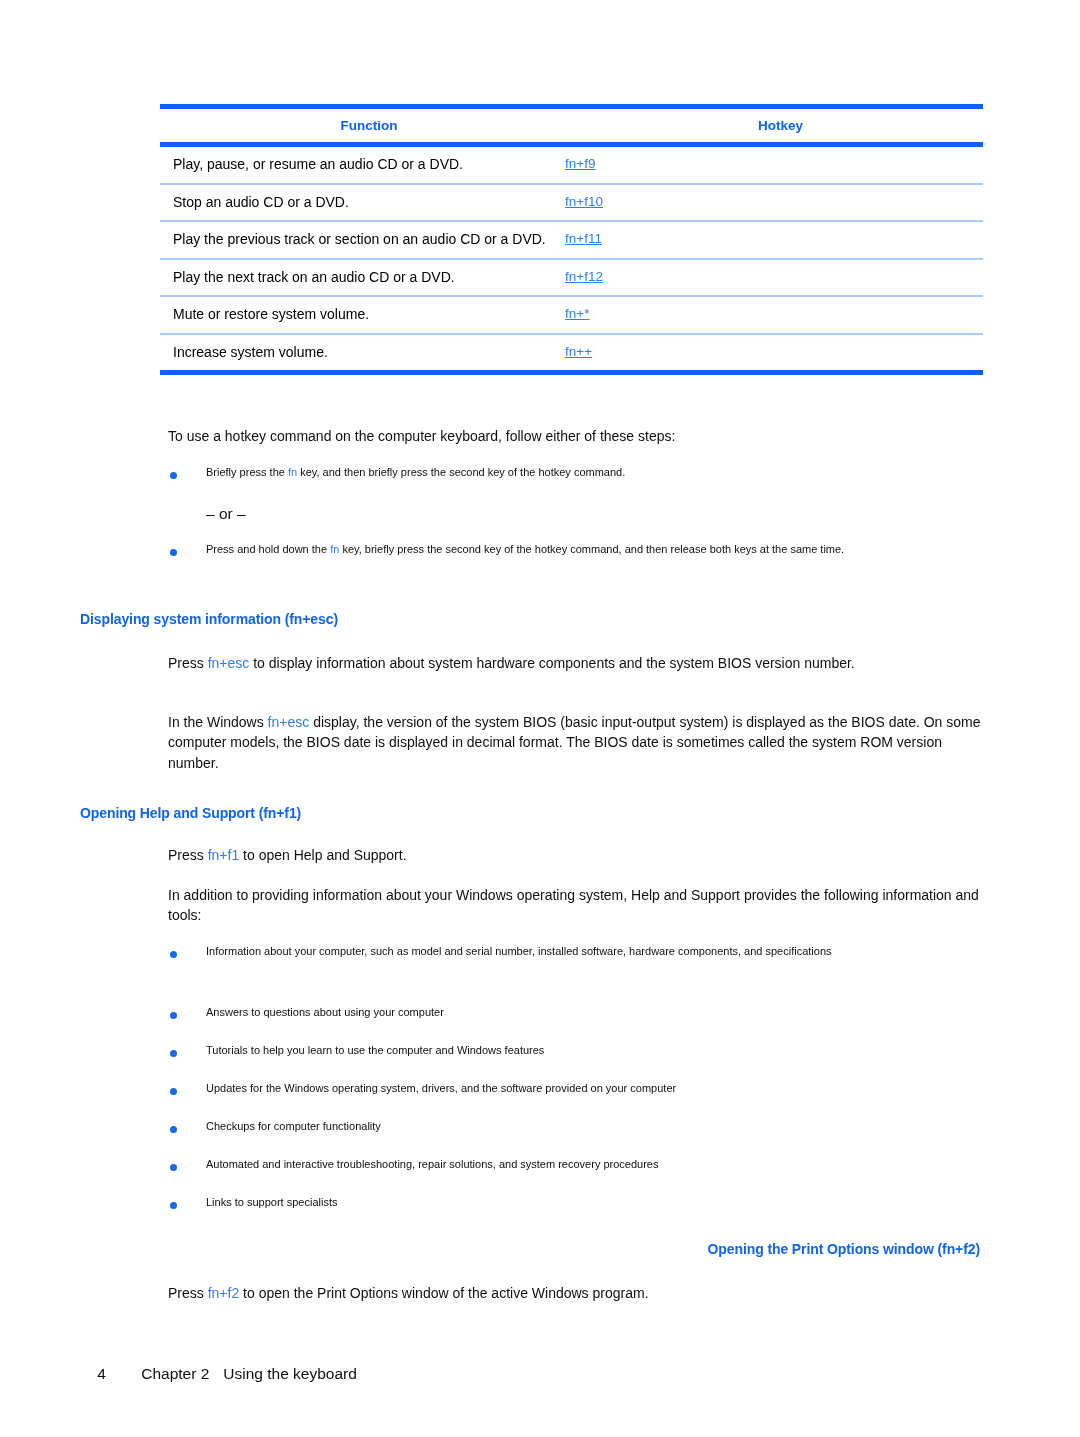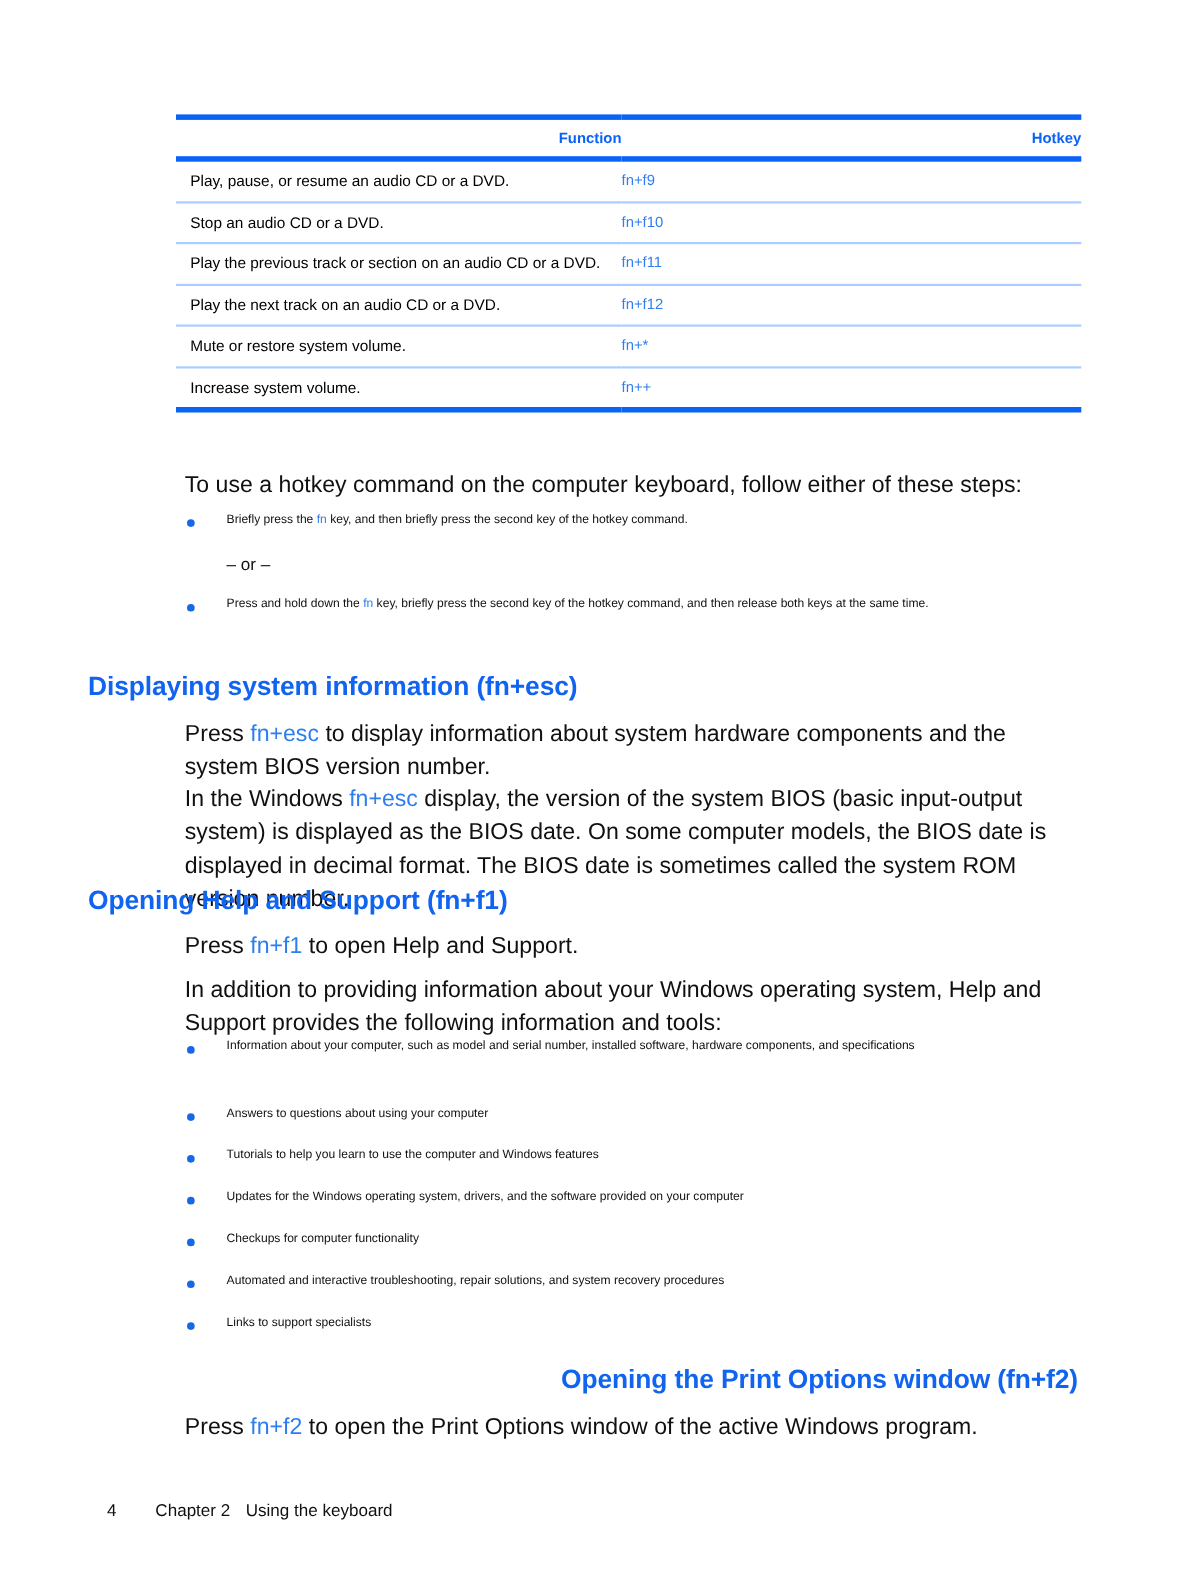--- a/index.html
+++ b/index.html
@@ -29,21 +29,21 @@
     left: 160px;
     top: 104px;
     width: 823px;
     border-collapse: collapse;
     table-layout: fixed;
   }
   .hotkey-table col.c-func { width: 405px; }
   .hotkey-table col.c-key  { width: 418px; }
 
   .hotkey-table thead th {
-    text-align: right;
+    text-align: center;
     font-size: 13.5px;
     font-weight: bold;
     color: #0b63f6;
     padding: 9px 0 9px 13px;
     border-top: 5px solid #0b63f6;
     border-bottom: 5px solid #0b63f6;
     vertical-align: middle;
   }
 
   .hotkey-table tbody td {
@@ -52,40 +52,41 @@
     padding: 9px 0 9px 13px;
     border-bottom: 2px solid #a9cdff;
     vertical-align: middle;
     line-height: 1.25;
     white-space: nowrap;
   }
   .hotkey-table tbody td.key {
     color: #2f7ef0;
     font-size: 13.5px;
     padding-left: 0;
+    text-decoration: underline;
   }
   .hotkey-table tbody tr:last-child td {
     border-bottom: 5px solid #0b63f6;
   }
 
   
   .para {
     position: absolute;
     left: 168px;
     width: 816px;
-    font-size: 21px;
+    font-size: 14px;
     line-height: 1.45;
     color: #101010;
   }
 
   .heading {
     position: absolute;
     left: 80px;
     width: 900px;
-    font-size: 24px;
+    font-size: 14px;
     font-weight: bold;
     color: #1064f0;
     letter-spacing: -0.1px;
   }
 
   .bullet-row {
     position: absolute;
     left: 168px;
     width: 816px;
     font-size: 11px;

